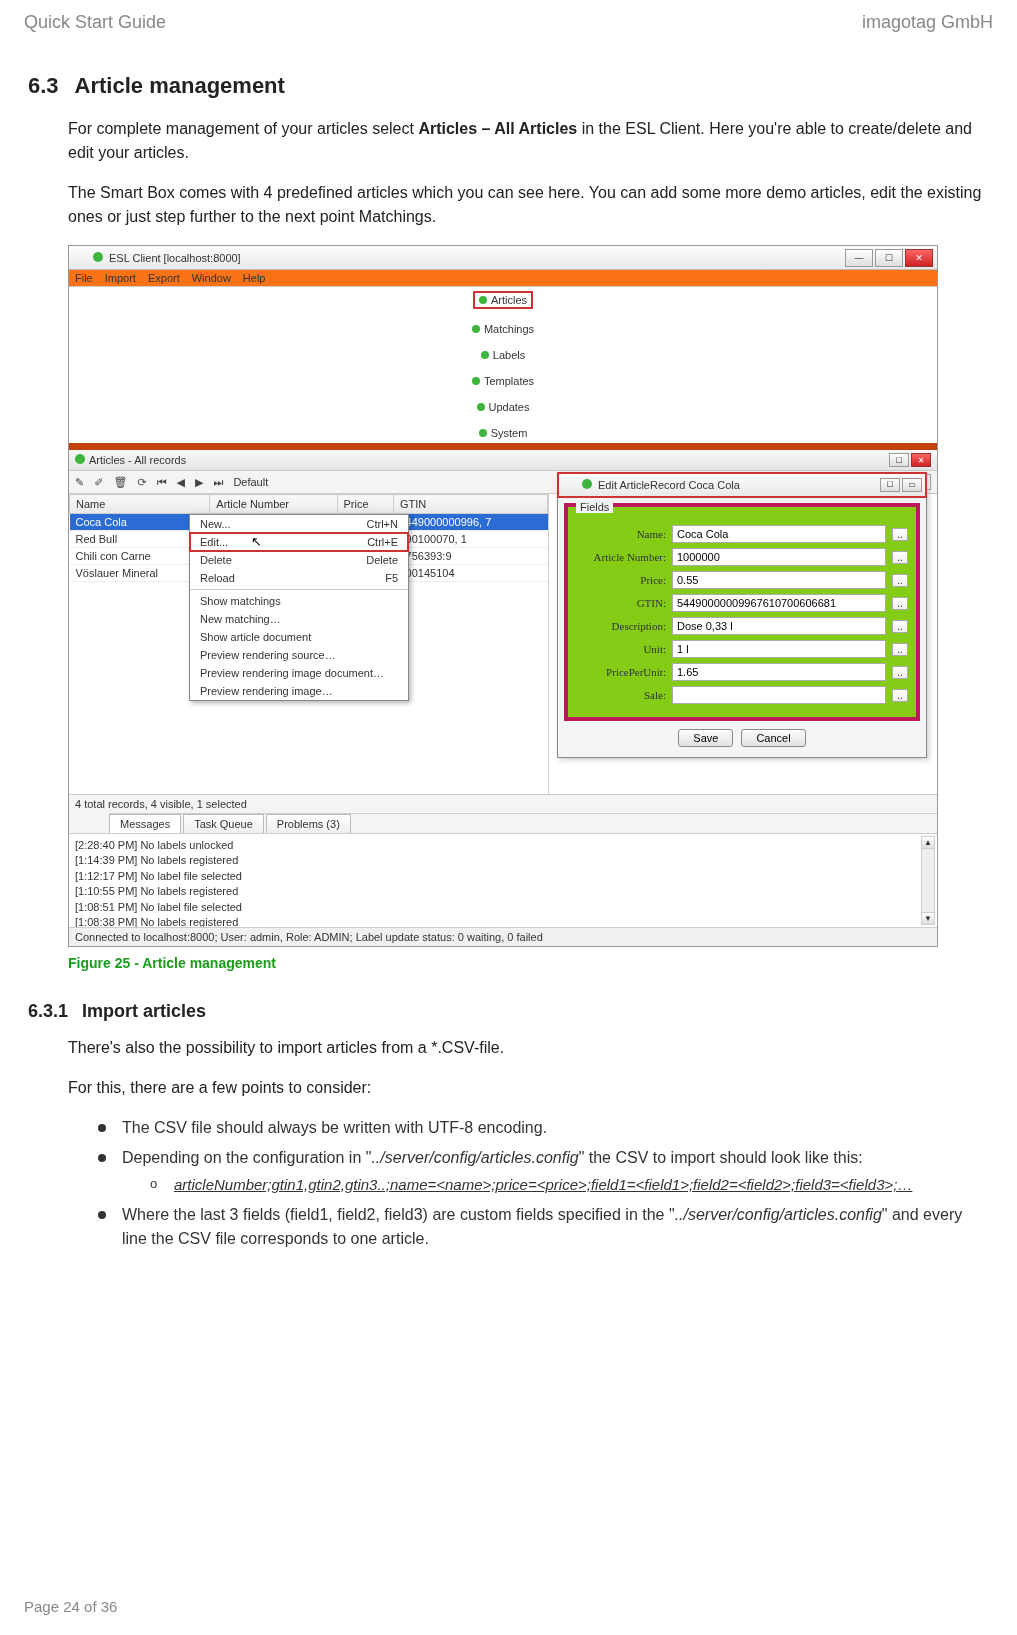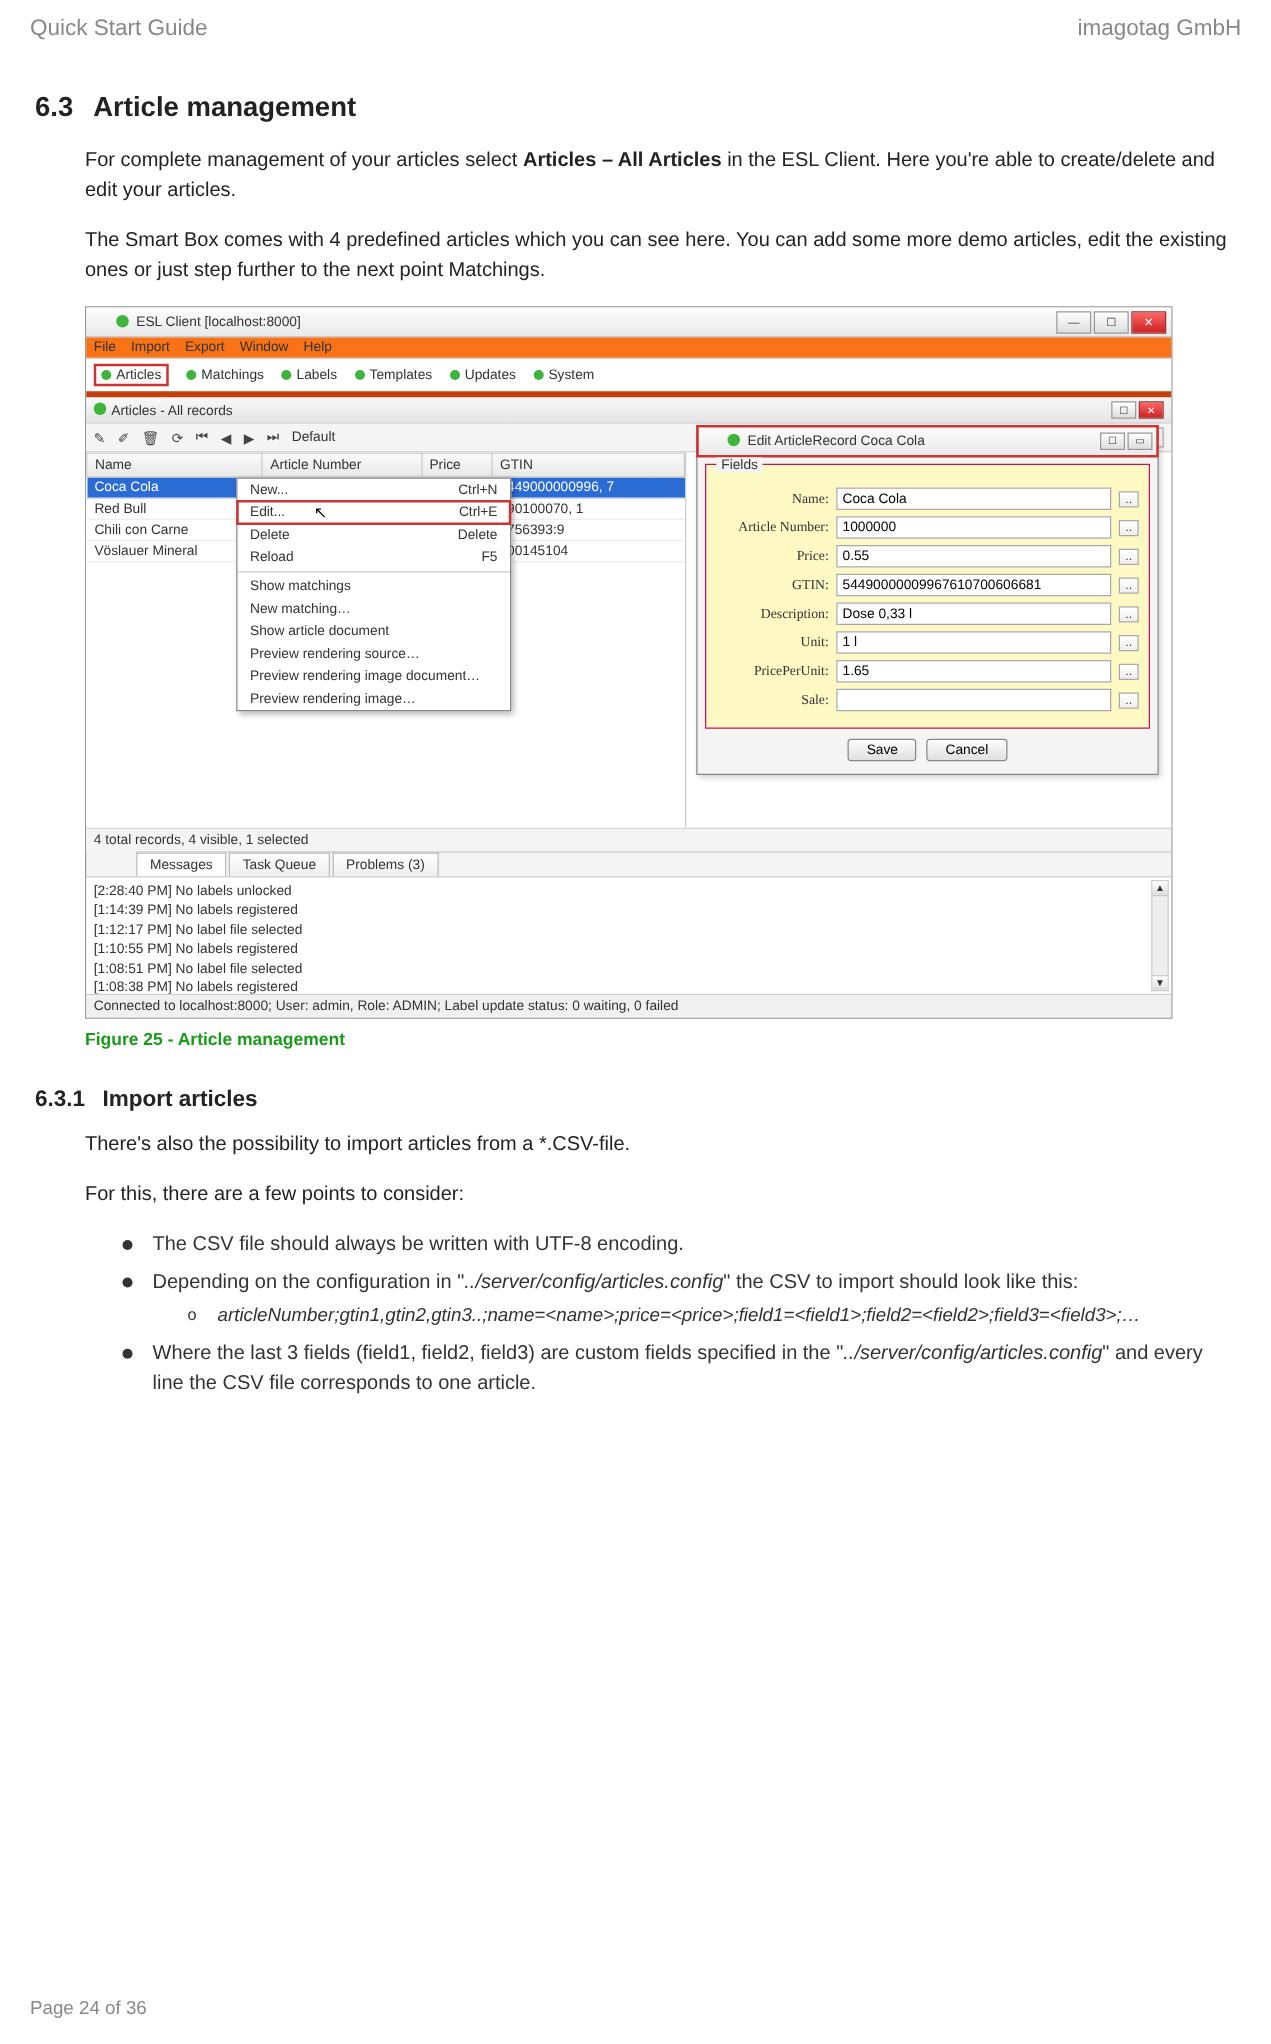--- a/index.html
+++ b/index.html
@@ -58,21 +58,21 @@
     padding-left: 24px;
   }
   ul.bullets > li::before {
     content: "";
     position: absolute;
     left: 0; top: 8px;
     width: 8px; height: 8px;
     background: #333;
     border-radius: 50%;
   }
-  ul.subbullets { list-style: none; margin: 4px 0 4px 28px; }
+  ul.subbullets { list-style: none; margin: 4px 0 4px 28px; text-decoration: underline; }
   ul.subbullets > li {
     position: relative;
     font-style: italic;
     font-size: 15px;
     line-height: 1.5;
     padding-left: 24px;
   }
   ul.subbullets > li::before {
     content: "o";
     position: absolute;
@@ -121,25 +121,26 @@
   .winbtn.close { background:linear-gradient(#f66,#c22); color:#fff; border-color:#933; }
   .menubar {
     background:#f97316;
     border-bottom:1px solid #ccc;
     padding:2px 6px;
     display:flex;
     gap:12px;
   }
   .tab-pills {
     background:#fff;
-    border-bottom:5px solid #c2410c;
+    border-bottom:7px solid #c2410c;
     padding:4px 6px;
     display:flex;
     gap:14px;
     align-items:center;
+    flex-direction:column;
   }
   .pill { display:flex; align-items:center; gap:4px; }
   .pill .dot { width:8px; height:8px; }
   .pill.active { border:2px solid #c33; padding:1px 4px; background:#fff; }
   .sub-header {
     background:linear-gradient(#f8f8f8,#e4e4e4);
     border-bottom:1px solid #ccc;
     padding:3px 6px;
     display:flex;
     justify-content:space-between;
@@ -208,23 +209,23 @@
     right:10px; top:-22px;
     width:370px;
     background:#f4f4f4;
     border:1px solid #888;
     box-shadow:2px 2px 5px rgba(0,0,0,0.2);
     z-index:3;
   }
   .edit-window .titlebar { outline:2px solid #c33; outline-offset:-1px; }
   .edit-window .fields-group {
     margin:6px;
-    border:1px solid #be185d;
+    border:4px solid #be185d;
     padding:6px 8px 8px 8px;
-    background:#fef9c3;
+    background:#84cc16;
   }
   .edit-window .legend { font-size:11px; position:relative; top:-12px; background:#f4f4f4; padding:0 4px; display:inline-block; }
   .frow { display:flex; align-items:center; margin-bottom:5px; gap:6px; }
   .frow label { width:90px; text-align:right; font-size:11px;font-family:Liberation Serif, serif; }
   .frow input { flex:1; border:1px solid #aaa; font-size:11px; padding:2px 4px; background:#fff; }
   .frow .dots { width:16px; text-align:center; border:1px solid #aaa; background:linear-gradient(#fff,#eee); font-size:10px; }
   .edit-buttons { display:flex; justify-content:center; gap:8px; margin:8px 0 10px 0; }
   .edit-buttons button {
     padding:2px 14px;
     font-size:11px;

